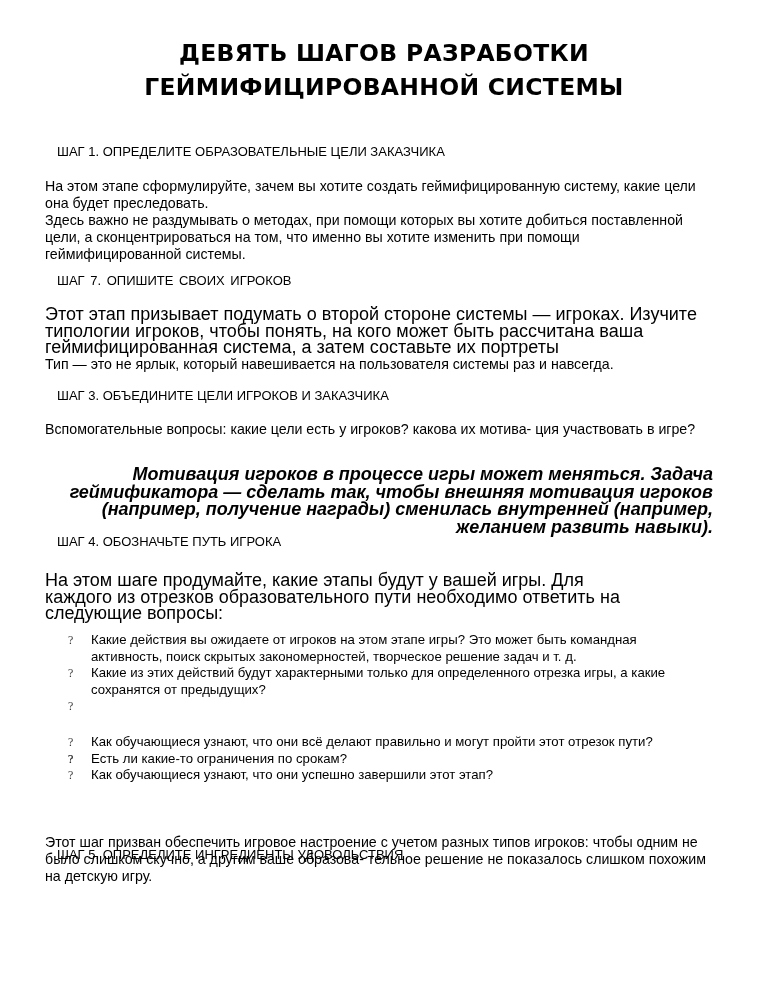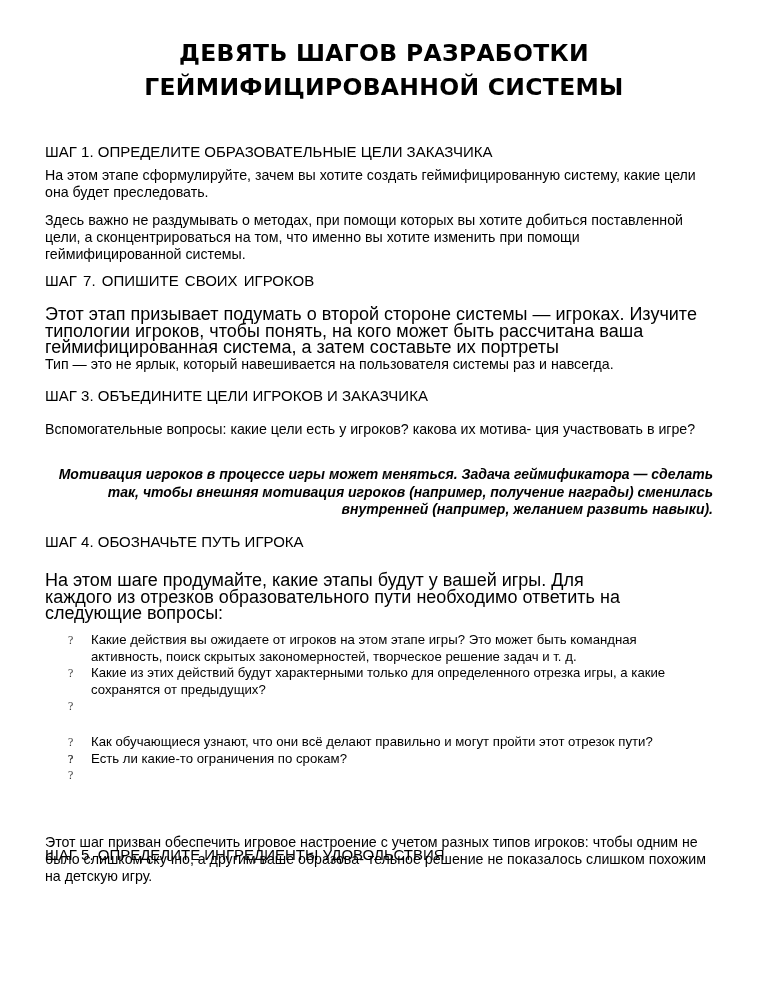--- a/index.html
+++ b/index.html
@@ -7,44 +7,44 @@
     width: 768px; height: 994px; position: relative; overflow: hidden;
     font-family: "Liberation Sans", sans-serif; color: #000;
   }
   .title {
     position: absolute; left: 0; width: 768px; top: 36px;
     text-align: center; font-family: "DejaVu Sans", sans-serif;
     font-weight: bold; font-size: 23px; line-height: 34px; letter-spacing: 0.3px;
     transform: scaleX(1.02);
   }
   .block { position: absolute; left: 45px; width: 680px; }
-  .h { font-size: 15px; line-height: 18px; }
+  .h { font-size: 13px; line-height: 18px; margin-left: 12px; }
   .p { font-size: 14.2px; line-height: 17px; }
   .p2 { font-size: 18px; line-height: 16.5px; }
   .quote {
     position: absolute; left: 45px; width: 668px; text-align: right;
-    font-weight: bold; font-style: italic; font-size: 14px; line-height: 17.5px;
+    font-weight: bold; font-style: italic; font-size: 18px; line-height: 17.5px;
   }
   .bullets { position: absolute; left: 60px; width: 650px; margin: 0; padding: 0; list-style: none; }
   .bullets li { position: relative; padding-left: 31px; font-size: 13.2px; line-height: 16.5px; }
   .bullets .mark {
     position: absolute; left: 8px; top: 0; font-family: "Liberation Serif", serif;
     font-size: 12px; color: #333;
   }
 </style>
 </head>
 <body>
 
 <div class="title">
   <div>ДЕВЯТЬ ШАГОВ РАЗРАБОТКИ</div>
   <div>ГЕЙМИФИЦИРОВАННОЙ СИСТЕМЫ</div>
 </div>
 
 <div class="block h" style="top:143px">ШАГ 1. ОПРЕДЕЛИТЕ ОБРАЗОВАТЕЛЬНЫЕ ЦЕЛИ ЗАКАЗЧИКА</div>
-<div class="block p" style="top:167px; width:672px">На этом этапе сформулируйте, зачем вы хотите создать геймифицированную систему, какие цели она будет преследовать.</div>
+<div class="block p" style="top:178px; width:672px">На этом этапе сформулируйте, зачем вы хотите создать геймифицированную систему, какие цели она будет преследовать.</div>
 <div class="block p" style="top:212px; width:672px">Здесь важно не раздумывать о методах, при помощи которых вы хотите добиться поставленной цели, а сконцентрироваться на том, что именно вы хотите изменить при помощи геймифицированной системы.</div>
 
 <div class="block h" style="top:272px; word-spacing:2px">ШАГ 7. ОПИШИТЕ СВОИХ ИГРОКОВ</div>
 <div class="block p2" style="top:306px; width:685px">Этот этап призывает подумать о второй стороне системы — игроках. Изучите типологии игроков, чтобы понять, на кого может быть рассчитана ваша геймифицированная система, а затем составьте их портреты</div>
 <div class="block p" style="top:356px; width:690px">Тип — это не ярлык, который навешивается на пользователя системы раз и навсегда.</div>
 
 <div class="block h" style="top:387px">ШАГ 3. ОБЪЕДИНИТЕ ЦЕЛИ ИГРОКОВ И ЗАКАЗЧИКА</div>
 <div class="block p" style="top:421px; width:672px">Вспомогательные вопросы: какие цели есть у игроков? какова их мотива- ция участвовать в игре?</div>
 <div class="quote" style="top:466px">Мотивация игроков в процессе игры может меняться. Задача геймификатора — сделать так, чтобы внешняя мотивация игроков (например, получение награды) сменилась внутренней (например, желанием развить навыки).</div>
 
@@ -54,17 +54,17 @@
 <ul class="bullets" style="top:632px">
   <li><span class="mark">?</span><span>Какие действия вы ожидаете от игроков на этом этапе игры? Это может быть командная активность, поиск скрытых закономерностей, творческое решение задач и т. д.</span></li>
   <li><span class="mark">?</span><span>Какие из этих действий будут характерными только для определенного отрезка игры, а какие сохранятся от предыдущих?</span></li>
   <li><span class="mark">?</span></li>
 </ul>
 
 <ul class="bullets" style="top:734px">
   <li><span class="mark">?</span><span>Как обучающиеся узнают, что они всё делают правильно и могут пройти этот отрезок пути?</span></li>
   <li><span class="mark">?</span></li>
   <li><span class="mark">?</span><span>Есть ли какие-то ограничения по срокам?</span></li>
-  <li><span class="mark">?</span></li>
+  <li><span class="mark">?</span><span>Как обучающиеся узнают, что они успешно завершили этот этап?</span></li>
 </ul>
 
 <div class="block h" style="top:846px">ШАГ 5. ОПРЕДЕЛИТЕ ИНГРЕДИЕНТЫ УДОВОЛЬСТВИЯ</div>
 <div class="block p" style="top:834px; width:672px">Этот шаг призван обеспечить игровое настроение с учетом разных типов игроков: чтобы одним не было слишком скучно, а другим ваше образова- тельное решение не показалось слишком похожим на детскую игру.</div>
 
 </body></html>

